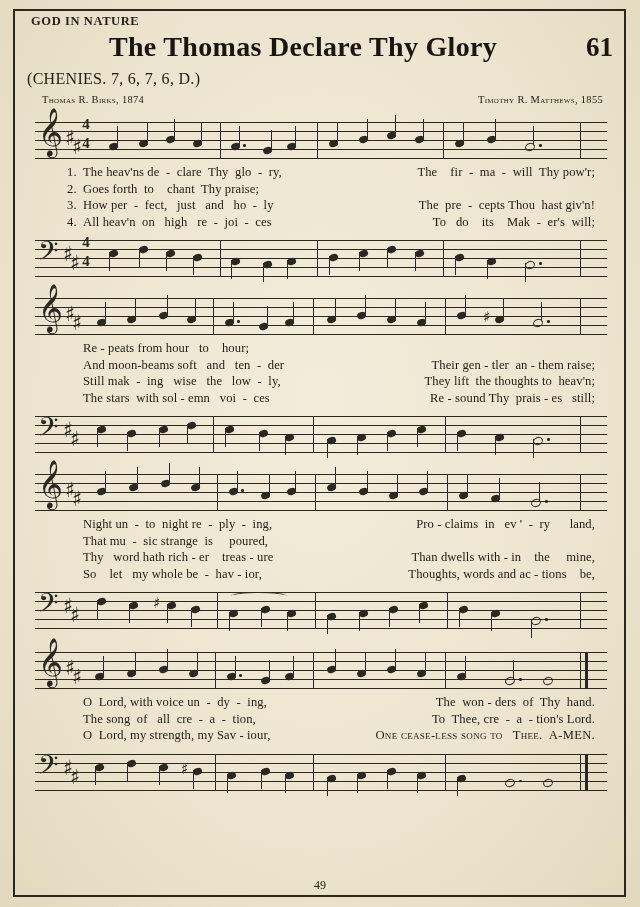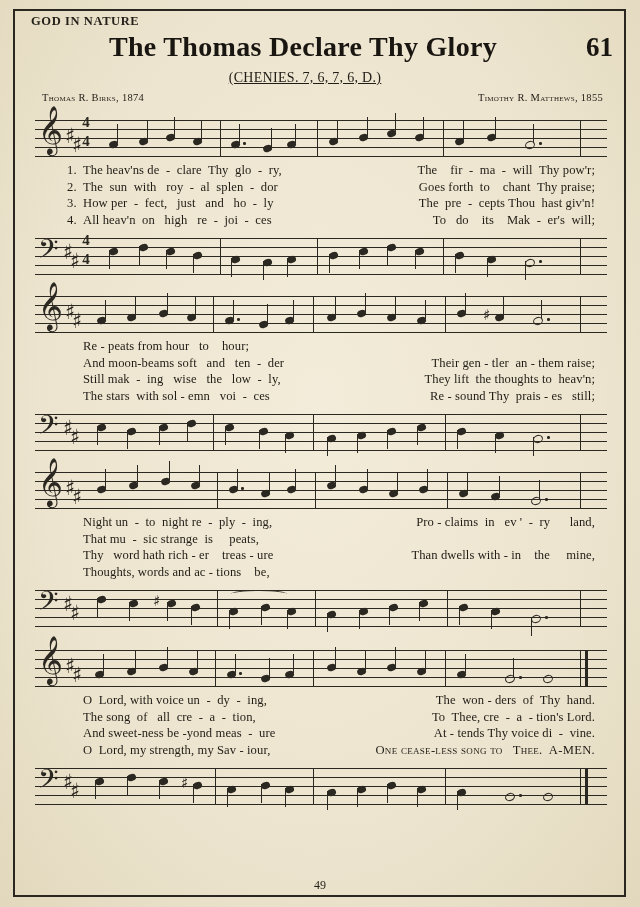--- a/index.html
+++ b/index.html
@@ -61,27 +61,26 @@
   }
   .hymn-number {
     position: absolute;
     right: 0px;
     top: 2px;
     font-size: 27px;
     font-weight: bold;
     color: #191511;
   }
   .meter {
-    text-align: center;
-    font-size: 14px;
+    text-align: left;
+    font-size: 16px;
     letter-spacing: 0.3px;
     margin: 2px 0 0 0;
     padding-right: 30px;
     font-variant: small-caps;
-    text-decoration: underline;
   }
   .credits {
     position: relative;
     height: 16px;
     margin-top: 6px;
     font-size: 10.5px;
     letter-spacing: 0.3px;
   }
   .credit-left {
     position: absolute;
@@ -332,21 +331,20 @@
         <div class="lyric-line">
           <span class="num">1.</span>
           <span class="txt">
             <span>The heav'ns de  -  clare  Thy  glo  -  ry,</span>
             <span>The    fir  -  ma  -  will  Thy pow'r;</span>
           </span>
         </div>
         <div class="lyric-line">
           <span class="num">2.</span>
           <span class="txt">
-            <span>The  sun  with   roy  -  al  splen  -  dor</span>
             <span>Goes forth  to    chant  Thy praise;</span>
           </span>
         </div>
         <div class="lyric-line">
           <span class="num">3.</span>
           <span class="txt">
             <span>How per  -  fect,   just   and   ho  -  ly</span>
             <span>The  pre  -  cepts Thou  hast giv'n!</span>
           </span>
         </div>
@@ -586,33 +584,34 @@
         <div class="lyric-line">
           <span class="num"></span>
           <span class="txt">
             <span>Night un  -  to  night re  -  ply  -  ing,</span>
             <span>Pro - claims  in   ev '  -  ry      land,</span>
           </span>
         </div>
         <div class="lyric-line">
           <span class="num"></span>
           <span class="txt">
-            <span>That mu  -  sic strange  is     peats,</span>
+            <span>That mu  -  sic strange  is     poured,</span>
           </span>
         </div>
         <div class="lyric-line">
           <span class="num"></span>
           <span class="txt">
             <span>Thy   word hath rich - er    treas - ure</span>
             <span>Than dwells with - in    the     mine,</span>
           </span>
         </div>
         <div class="lyric-line">
           <span class="num"></span>
           <span class="txt">
+            <span>So    let   my whole be  -  hav - ior,</span>
             <span>Thoughts, words and ac - tions    be,</span>
           </span>
         </div>
       </div>
 
       <div class="staff" style="margin-top:4px;">
         <div class="line l1"></div>
           <div class="line l2"></div>
           <div class="line l3"></div>
           <div class="line l4"></div>
@@ -717,27 +716,20 @@
         <div class="lyric-line">
           <span class="num"></span>
           <span class="txt">
             <span>The song  of   all  cre  -  a  -  tion,</span>
             <span>To  Thee, cre  -  a  - tion's Lord.</span>
           </span>
         </div>
         <div class="lyric-line">
           <span class="num"></span>
           <span class="txt">
-            <span>And sweet-ness be -yond meas  -  ure</span>
-            <span>At - tends Thy voice di  -  vine.</span>
-          </span>
-        </div>
-        <div class="lyric-line">
-          <span class="num"></span>
-          <span class="txt">
             <span>O  Lord, my strength, my Sav - iour,</span>
             <span class="amen">One cease-less song to   Thee.  A-MEN.</span>
           </span>
         </div>
       </div>
 
       <div class="staff" style="margin-top:4px;">
         <div class="line l1"></div>
           <div class="line l2"></div>
           <div class="line l3"></div>

